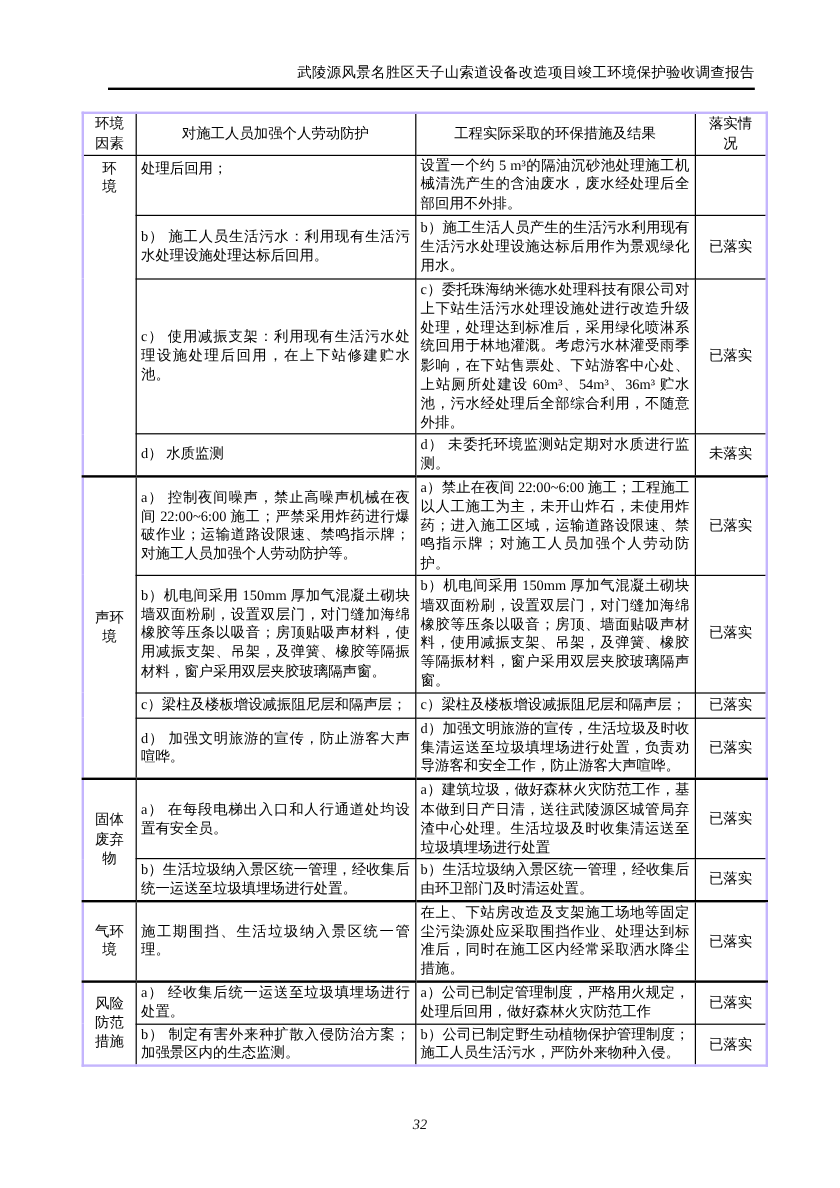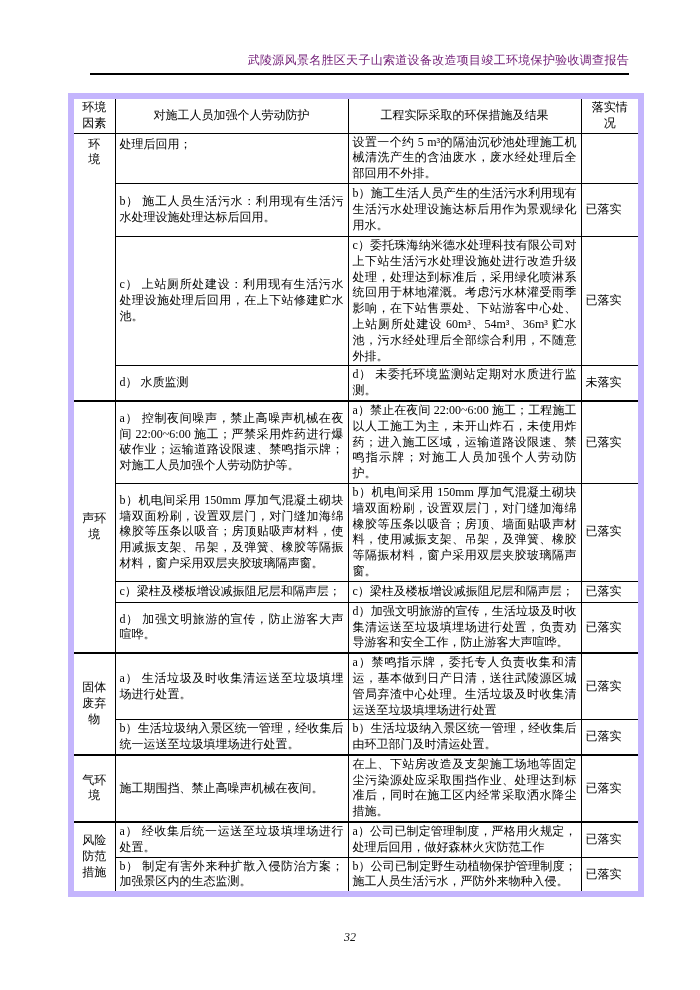--- a/index.html
+++ b/index.html
@@ -3,41 +3,41 @@
 <meta charset="utf-8">
 <style>
   html,body{margin:0;padding:0;}
   body{
     width:700px;height:990px;position:relative;background:#ffffff;
     font-family:"Liberation Serif","DejaVu Serif",serif;color:#000;
   }
   .doc-header{
     position:absolute;left:90px;top:52px;width:539px;
     text-align:right;font-size:12px;letter-spacing:.3px;
-    padding-bottom:4px;border-bottom:2px solid #000;color:#701a75;
+    padding-bottom:4px;border-bottom:2px solid #000;color:#000000;
   }
   .page-number{
     position:absolute;left:0;top:930px;width:700px;
     text-align:center;font-size:12px;font-style:italic;color:#111;
   }
   table.report{
     position:absolute;left:68px;top:93px;width:570px;
     border-collapse:collapse;table-layout:fixed;
-    border:6px solid #c4b5fd;
+    border:2px solid #c4b5fd;
   }
   table.report td,table.report th{
     border:1px solid #000;
     font-size:12px;line-height:15.8px;font-weight:normal;
     padding:1px 4px;vertical-align:middle;
     overflow:hidden;
   }
   tr.grp>td{border-top:2px solid #000;}
   th.hdr{white-space:pre-line;text-align:center;padding:1px 2px;}
   td.c-factor{white-space:pre-line;text-align:center;padding:2px 2px;}
-  td.c-status{text-align:left;padding:1px 2px;}
+  td.c-status{text-align:center;padding:1px 2px;}
   td.c-measure,td.c-actual{text-align:justify;}
   .vtop{vertical-align:top !important;padding-top:3px !important;}
 </style>
 </head>
 <body>
 
 <div class="doc-header">武陵源风景名胜区天子山索道设备改造项目竣工环境保护验收调查报告</div>
 
 <table class="report">
   <colgroup>
@@ -62,21 +62,21 @@
       <td class="c-measure vtop">处理后回用；</td>
       <td class="c-actual">设置一个约 5 m³的隔油沉砂池处理施工机械清洗产生的含油废水，废水经处理后全部回用不外排。</td>
       <td class="c-status"></td>
     </tr>
     <tr style="height:53px">
       <td class="c-measure">b） 施工人员生活污水：利用现有生活污水处理设施处理达标后回用。</td>
       <td class="c-actual">b）施工生活人员产生的生活污水利用现有生活污水处理设施达标后用作为景观绿化用水。</td>
       <td class="c-status">已落实</td>
     </tr>
     <tr style="height:124px">
-      <td class="c-measure">c） 上站厕所处建设：利用现有生活污水处理设施处理后回用，在上下站修建贮水池。</td>
+      <td class="c-measure">c） 使用减振支架：利用现有生活污水处理设施处理后回用，在上下站修建贮水池。</td>
       <td class="c-actual">c）委托珠海纳米德水处理科技有限公司对上下站生活污水处理设施处进行改造升级处理，处理达到标准后，采用绿化喷淋系统回用于林地灌溉。考虑污水林灌受雨季影响，在下站售票处、下站游客中心处、上站厕所处建设 60m³、54m³、36m³ 贮水池，污水经处理后全部综合利用，不随意外排。</td>
       <td class="c-status">已落实</td>
     </tr>
     <tr style="height:33px">
       <td class="c-measure">d） 水质监测</td>
       <td class="c-actual">d） 未委托环境监测站定期对水质进行监测。</td>
       <td class="c-status">未落实</td>
     </tr>
 
     <tr class="grp" style="height:67px">
@@ -99,34 +99,34 @@
     <tr style="height:48px">
       <td class="c-measure">d） 加强文明旅游的宣传，防止游客大声喧哗。</td>
       <td class="c-actual">d）加强文明旅游的宣传，生活垃圾及时收集清运送至垃圾填埋场进行处置，负责劝导游客和安全工作，防止游客大声喧哗。</td>
       <td class="c-status">已落实</td>
     </tr>
 
     <tr class="grp" style="height:65px">
       <td class="c-factor" rowspan="2">固体
 废弃
 物</td>
-      <td class="c-measure">a） 生活垃圾及时收集清运送至垃圾填埋场进行处置。</td>
-      <td class="c-actual">a）禁鸣指示牌，委托专人负责收集和清运，基本做到日产日清，送往武陵源区城管局弃渣中心处理。生活垃圾及时收集清运送至垃圾填埋场进行处置</td>
+      <td class="c-measure">a） 在每段电梯出入口和人行通道处均设置有安全员。</td>
+      <td class="c-actual">a）建筑垃圾，做好森林火灾防范工作，基本做到日产日清，送往武陵源区城管局弃渣中心处理。生活垃圾及时收集清运送至垃圾填埋场进行处置</td>
       <td class="c-status">已落实</td>
     </tr>
     <tr style="height:32px">
       <td class="c-measure">b）生活垃圾纳入景区统一管理，经收集后统一运送至垃圾填埋场进行处置。</td>
       <td class="c-actual">b）生活垃圾纳入景区统一管理，经收集后由环卫部门及时清运处置。</td>
       <td class="c-status">已落实</td>
     </tr>
 
     <tr class="grp" style="height:65px">
       <td class="c-factor">气环
 境</td>
-      <td class="c-measure">施工期围挡、禁止高噪声机械在夜间。</td>
+      <td class="c-measure">施工期围挡、生活垃圾纳入景区统一管理。</td>
       <td class="c-actual">在上、下站房改造及支架施工场地等固定尘污染源处应采取围挡作业、处理达到标准后，同时在施工区内经常采取洒水降尘措施。</td>
       <td class="c-status">已落实</td>
     </tr>
 
     <tr class="grp" style="height:31px">
       <td class="c-factor" rowspan="2">风险
 防范
 措施</td>
       <td class="c-measure">a） 经收集后统一运送至垃圾填埋场进行处置。</td>
       <td class="c-actual">a）公司已制定管理制度，严格用火规定，处理后回用，做好森林火灾防范工作</td>

